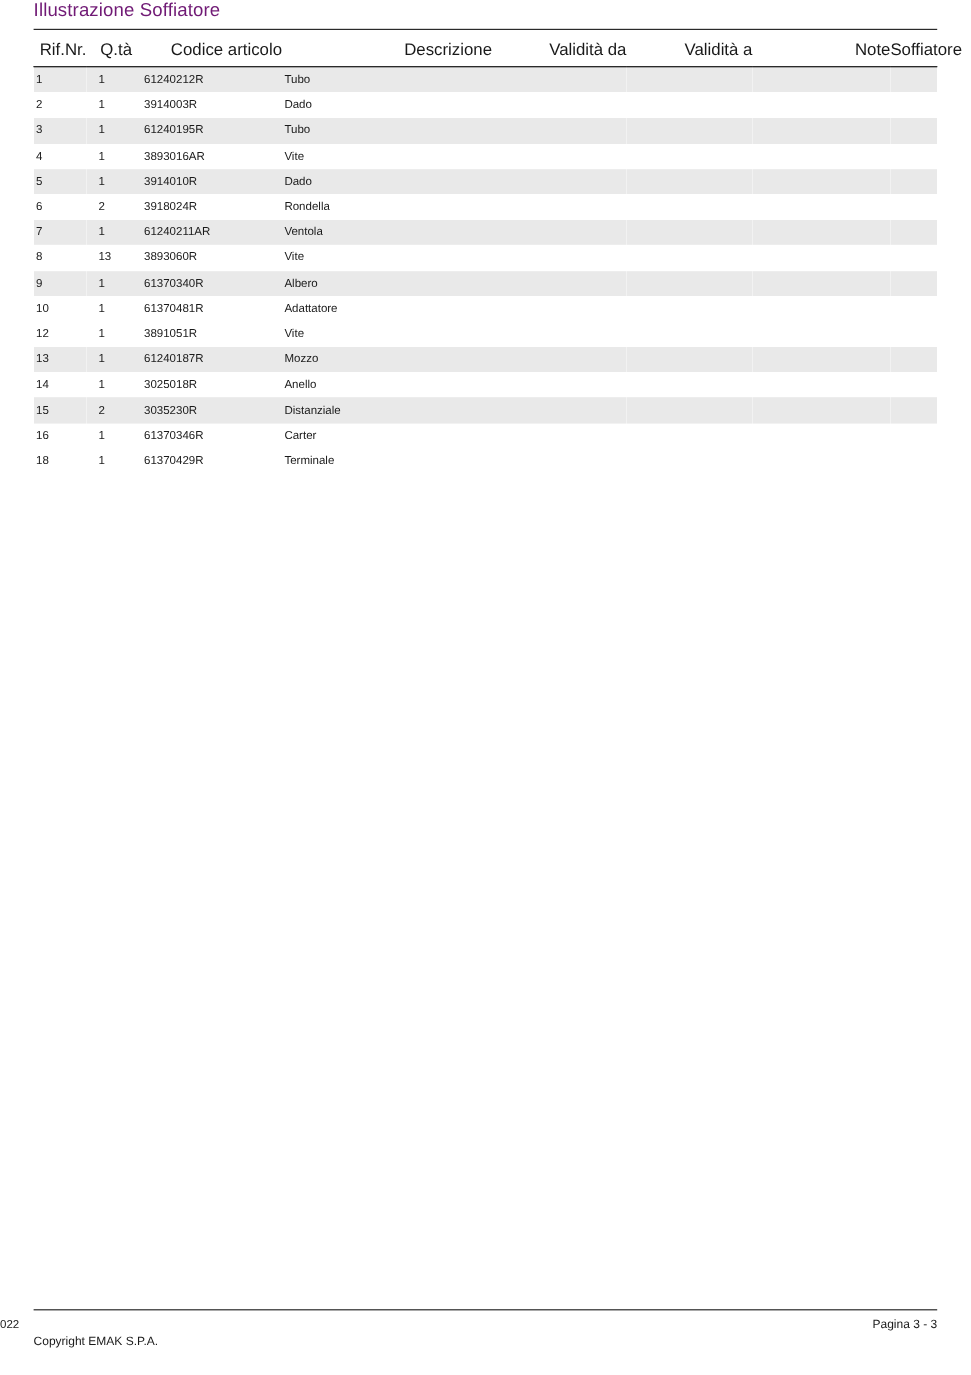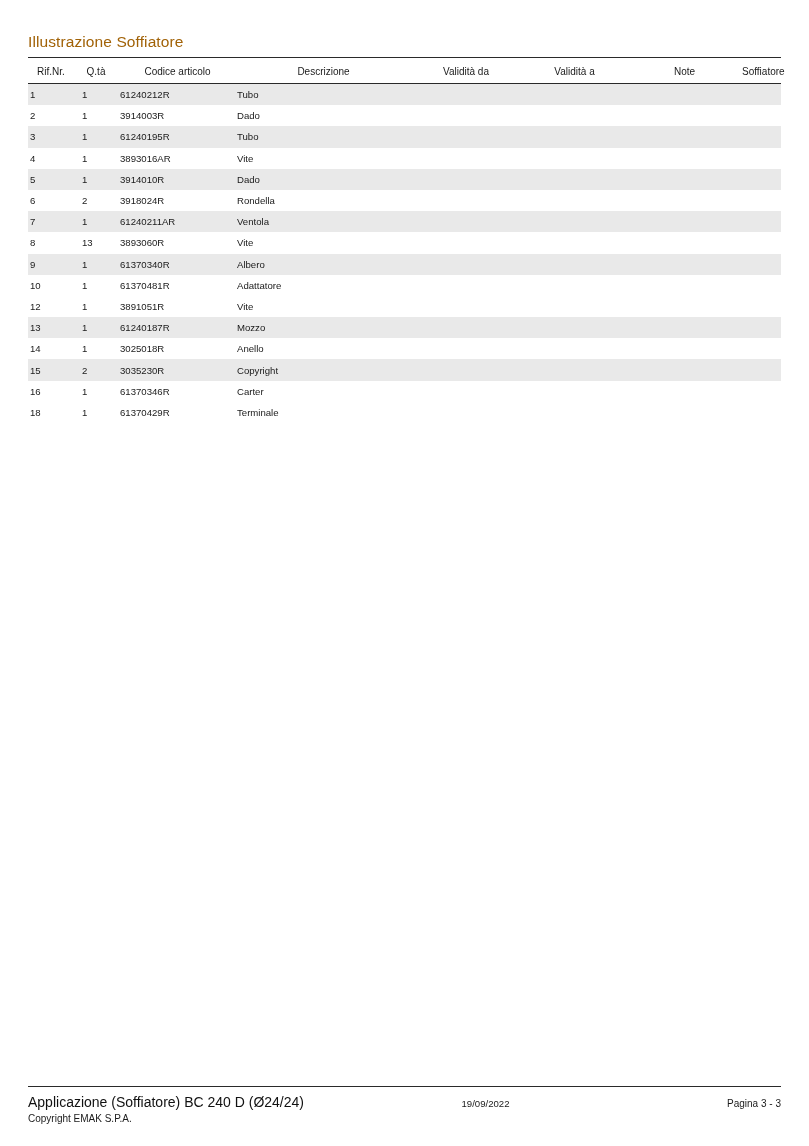--- a/index.html
+++ b/index.html
@@ -23,42 +23,41 @@
     box-sizing: border-box;
     padding: 0 28px;
   }
 
   
   .doc-title {
     font-size: 15.5px;
     font-weight: normal;
     letter-spacing: 0.1px;
     margin: 0;
-    padding-top: 33px;
     padding-bottom: 6px;
-    color: #a16207;
+    color: #701a75;
   }
   .title-rule {
     border: none;
     border-top: 1.2px solid #2a2a2a;
     margin: 0 0 0 0;
     width: 100%;
   }
 
   
   table.parts {
     width: 100%;
     border-collapse: collapse;
     table-layout: fixed;
     margin-top: 0;
   }
   table.parts th {
-    font-size: 10px;
+    font-size: 14px;
     font-weight: normal;
-    text-align: center;
+    text-align: right;
     padding: 8px 0 6px 0;
     color: #1a1a1a;
     white-space: nowrap;
   }
   thead tr {
     border-bottom: 1.1px solid #2a2a2a;
   }
   table.parts td {
     font-size: 9.6px;
     padding: 5.1px 0 5.1px 0;
@@ -281,21 +280,21 @@
           <td class="c-desc">Anello</td>
           <td class="c-valda"></td>
           <td class="c-vala"></td>
           <td class="c-note"></td>
           <td class="c-boll"></td>
         </tr>
         <tr class="alt">
           <td class="c-rif">15</td>
           <td class="c-qta">2</td>
           <td class="c-cod">3035230R</td>
-          <td class="c-desc">Copyright</td>
+          <td class="c-desc">Distanziale</td>
           <td class="c-valda"></td>
           <td class="c-vala"></td>
           <td class="c-note"></td>
           <td class="c-boll"></td>
         </tr>
         <tr>
           <td class="c-rif">16</td>
           <td class="c-qta">1</td>
           <td class="c-cod">61370346R</td>
           <td class="c-desc">Carter</td>
@@ -313,20 +312,19 @@
           <td class="c-vala"></td>
           <td class="c-note"></td>
           <td class="c-boll"></td>
         </tr>
       </tbody>
   </table>
 
   <div class="footer">
     <hr class="footer-rule">
     <div class="footer-row">
-      <div class="footer-left">Applicazione (Soffiatore) BC 240 D (Ø24/24)</div>
       <div class="footer-mid">19/09/2022</div>
       <div class="footer-right">Pagina 3 - 3</div>
     </div>
     <div class="footer-copy">Copyright EMAK S.P.A.</div>
   </div>
 
 </div>
 
 </body></html>

